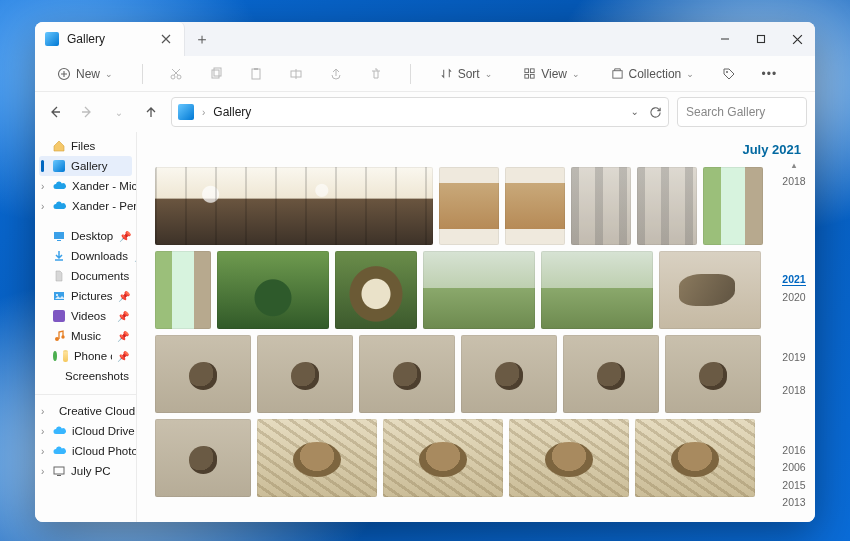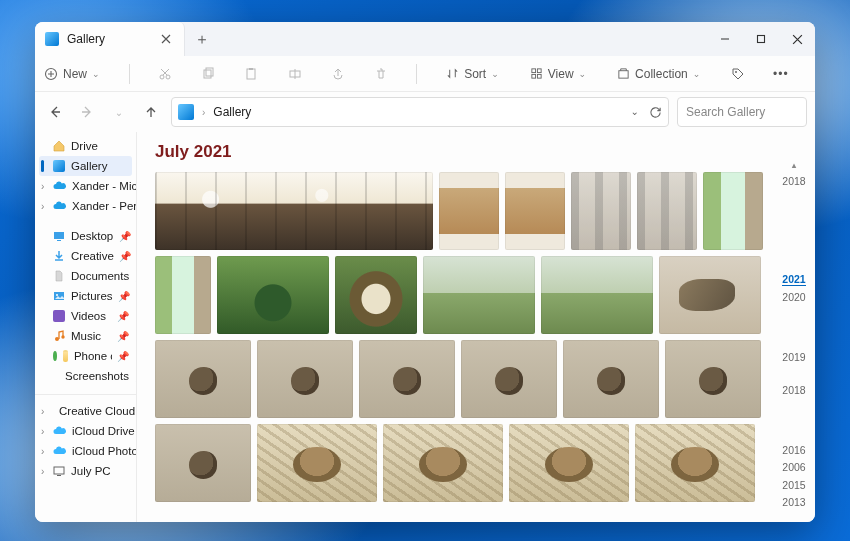--- a/index.html
+++ b/index.html
@@ -74,21 +74,21 @@
   .win-controls div {
     width: 36px;
     display:flex;align-items:center;justify-content:center;
     color:#333;
   }
   
   .toolbar {
     height: 36px;
     display:flex;
     align-items:center;
-    padding: 0 3px;
+    padding: 0 16px;
     gap: 19px;
     border-bottom: 1px solid #ebebeb;
     color:#555;
     background:#fdfdfd;
   }
   .tbtn {
     height:28px;
     padding:0 6px;
     display:flex;
     align-items:center;
@@ -180,21 +180,21 @@
   .i-video { width:12px;height:12px;background:#7e57c2;border-radius:2px;display:inline-block; }
   .i-music { color:#e67e22; }
   .i-green { width:10px;height:10px;background:#4caf50;border-radius:50%;display:inline-block; }
   
   .content {
     flex:1;
     position:relative;
     overflow:hidden;
     padding:10px 14px 0 18px;
   }
-  .group-header { font-size:17px; font-weight:600; color:#7f1d1d; margin-bottom:10px; }
+  .group-header { font-size:13px; font-weight:600; color:#0369a1; margin-bottom:10px;text-align:right; }
   .rows { display:flex; flex-direction:column; gap:6px; }
   .row { display:flex; gap:6px; }
   .thumb {
     height:78px; border-radius:2px; flex-shrink:0;
     background:#888 center/cover no-repeat;
     box-shadow: inset 0 0 0 1px rgba(0,0,0,.06);
   }
   
   .year-rail {
     position:absolute;
@@ -403,21 +403,21 @@
 
   <div class="body">
 
     <div class="sidebar">
       <div class="side-item">
         <span class="i-home">
           <svg width="12" height="12" viewBox="0 0 12 12">
               <path d="M1 6 L6 1 L11 6 V11 H1z" fill="#f5c86a" stroke="#d4a23a" stroke-width="0.6"></path>
             </svg>
         </span>
-        <span>Drive</span>
+        <span>Files</span>
       </div>
       <div class="side-item selected">
         <span class="i-gallery"></span>
         <span>Gallery</span>
       </div>
       <div class="side-item expandable">
         <span class="i-cloud">
           <svg width="13" height="10" viewBox="0 0 13 10">
               <path d="M3 8a2.5 2.5 0 0 1 0-5 3 3 0 0 1 5.8-.6A2.3 2.3 0 0 1 11 8z" fill="#1fa0e8"></path>
             </svg>
@@ -443,21 +443,21 @@
           </span>
         <span>Desktop</span>
         <span class="pin">📌</span>
       </div>
       <div class="side-item">
         <span>
             <svg width="12" height="12" viewBox="0 0 12 12">
               <path d="M6 1v6M3 5l3 3 3-3M2 10h8" stroke="#3ba0e8" stroke-width="1.5" fill="none"></path>
             </svg>
           </span>
-        <span>Creative</span>
+        <span>Downloads</span>
         <span class="pin">📌</span>
       </div>
       <div class="side-item">
         <span>
             <svg width="12" height="12" viewBox="0 0 12 12">
               <path d="M3 1h4l2 2v8H3z" fill="#d7d7d7" stroke="#aaa" stroke-width=".5"></path>
             </svg>
           </span>
         <span>Documents</span>
         <span class="pin">📌</span>

